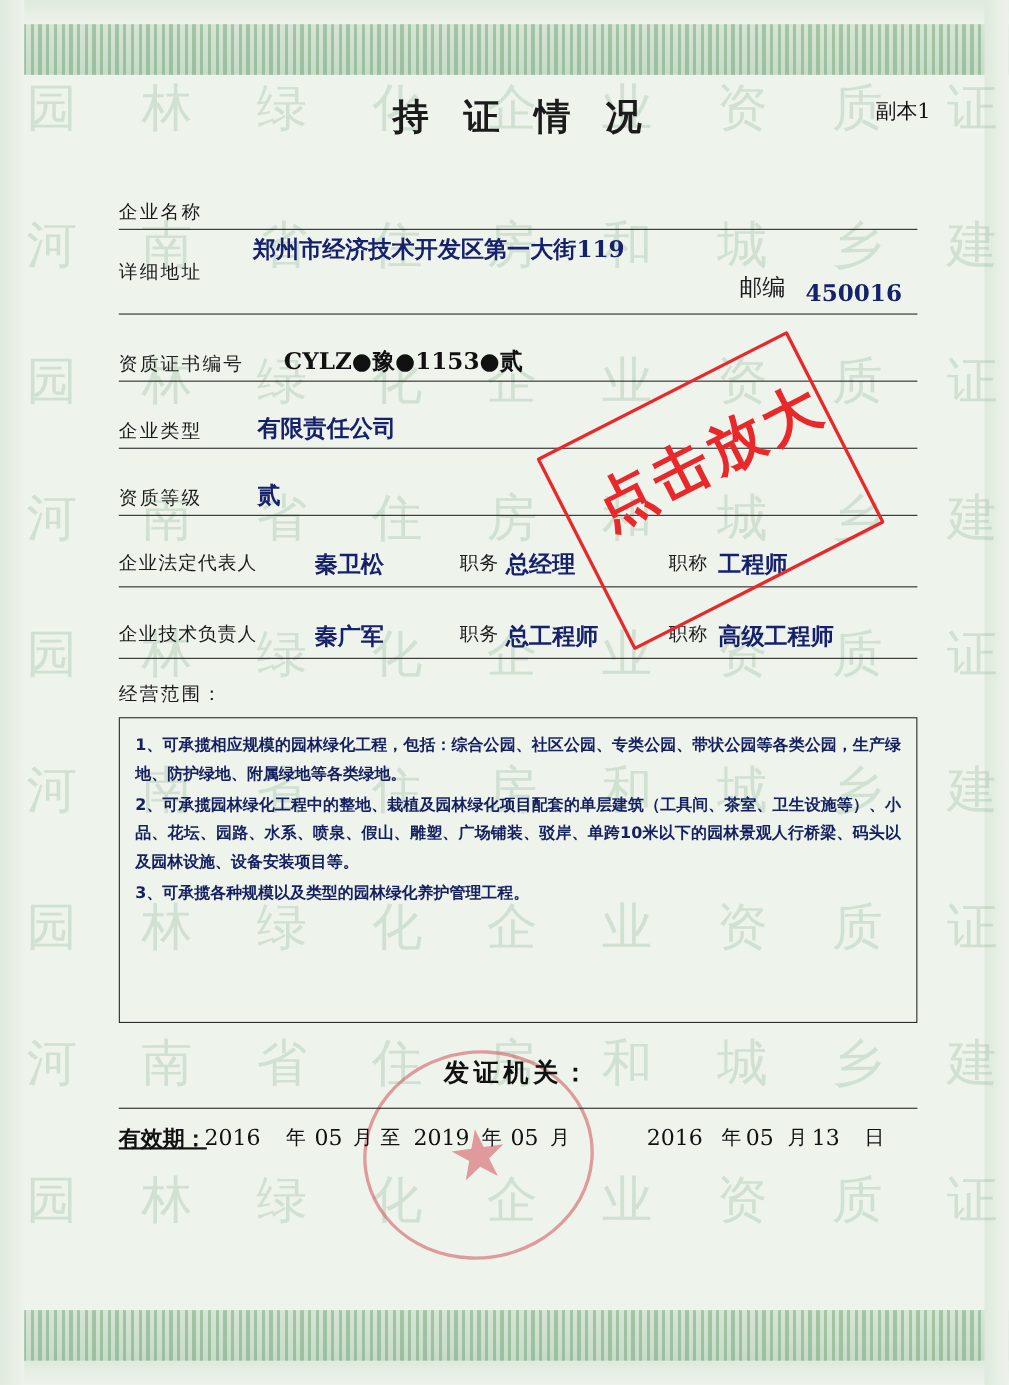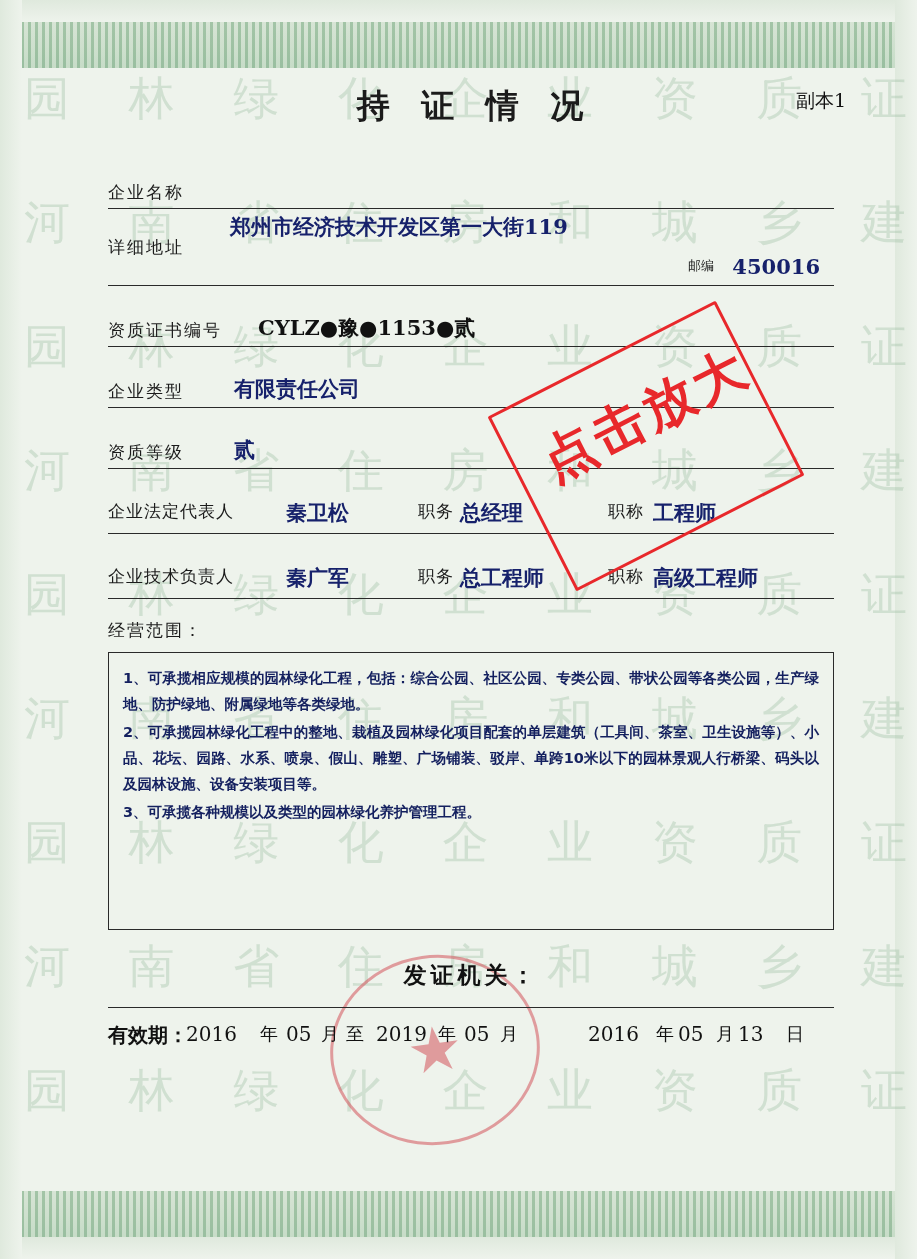--- a/index.html
+++ b/index.html
@@ -108,21 +108,21 @@
     font-size:17px;letter-spacing:2px;color:#1b1b1b;
   }
   .addr-value{
     position:absolute;left:122px;top:4px;
     font-family:"DejaVu Serif","Liberation Serif",serif;
     font-size:21px;font-weight:bold;color:#16216b;
   }
   .postal-label{
     position:absolute;right:120px;bottom:10px;
     font-family:"DejaVu Serif","Liberation Serif",serif;
-    font-size:13px;color:#1b1b1b;margin-left:39px;
+    font-size:21px;color:#1b1b1b;margin-left:39px;
   }
   .postal-value{
     position:absolute;right:14px;bottom:6px;
     font-family:"DejaVu Serif","Liberation Serif",serif;
     font-size:21px;color:#16216b;font-weight:bold;
   }
 
   .person-row{
     position:relative;height:64px;border-bottom:1.3px solid #2a2a2a;
   }
@@ -161,21 +161,21 @@
   .valid-row{
     position:relative;
     margin-top:16px;
     border-top:1.6px solid #2a2a2a;
     padding-top:12px;
     height:40px;
     font-family:"DejaVu Serif","Liberation Serif",serif;
     color:#111;
   }
   .vr{position:absolute;top:14px;font-size:18px;}
-  .vr.big{font-size:20px;font-weight:bold;}
+  .vr.big{font-size:20px;font-weight:bold;text-decoration:underline;}
   .vr.num{font-size:20px;}
 
   
   .red-stamp{
     position:absolute;
     left:496px;top:318px;
     width:300px;height:255px;
     z-index:20;
     pointer-events:none;
   }

